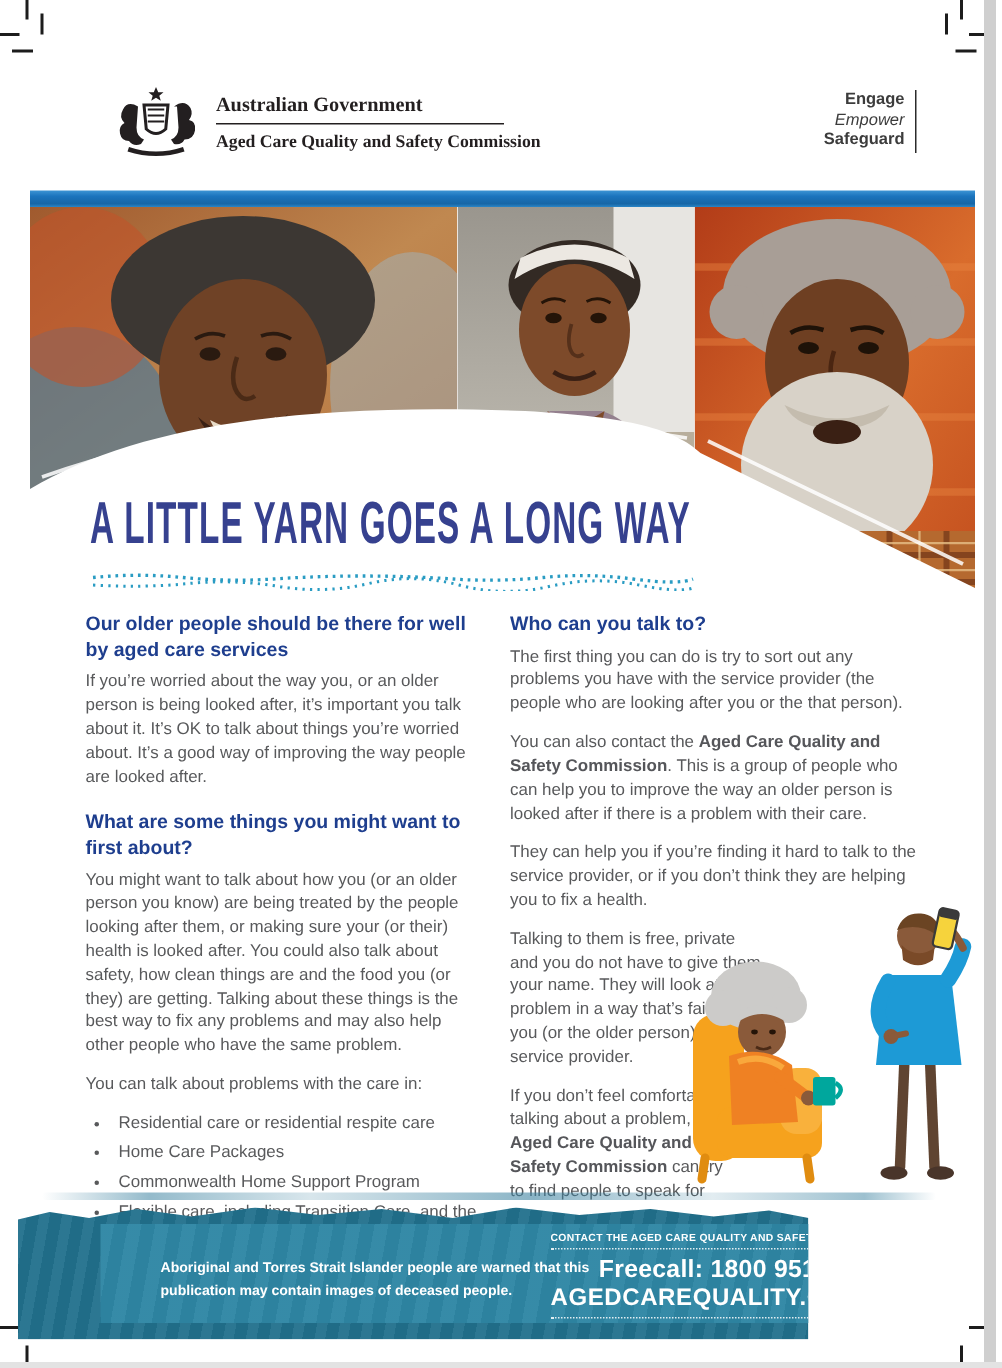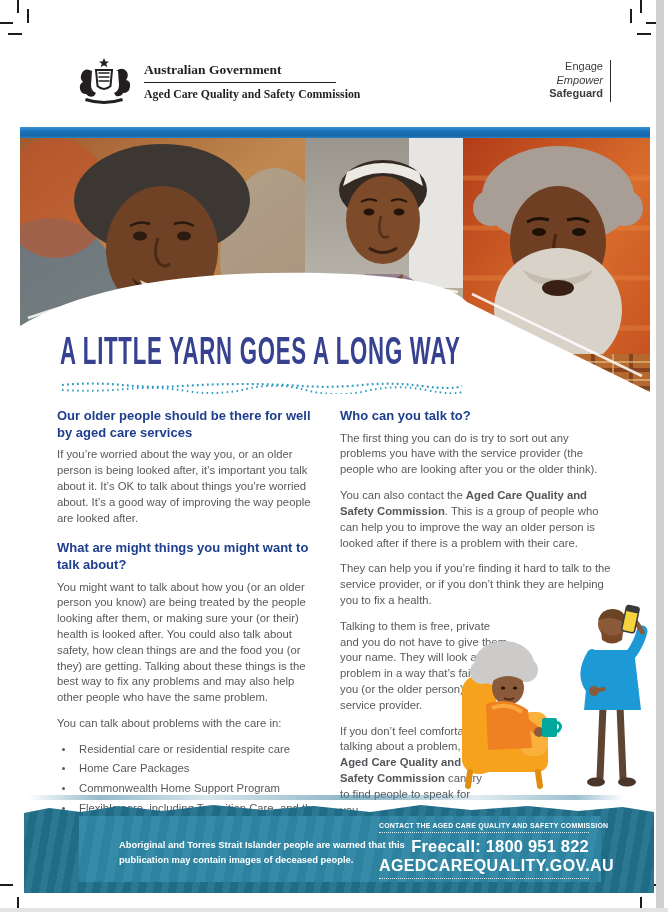--- a/index.html
+++ b/index.html
@@ -16,21 +16,21 @@
 
   
   .header { position:absolute; left:74px; top:58px; display:flex; align-items:flex-start; }
   .crest { width:60px; height:47px; margin-right:10px; }
   .gov-block { padding-top:4px; }
   .gov-title { font-family:"Liberation Serif", serif; font-weight:bold; font-size:13.5px; color:#231f20; padding-bottom:4px; }
   .gov-rule { width:192px; border-bottom:1.6px solid #231f20; margin-bottom:4px; }
   .gov-agency { font-family:"Liberation Serif", serif; font-weight:bold; font-size:11.8px; color:#231f20; }
   .tagline { position:absolute; right:57px; top:60px; text-align:right; padding-right:7px; border-right:1.8px solid #2b2b2b; height:42px; }
   .tagline div { font-size:11px; color:#3c3c3c; line-height:13.5px; }
-  .tag-engage { font-weight:400; }
+  .tag-engage { font-weight:700; }
   .tag-empower { font-style:italic; }
   .tag-safeguard { font-weight:bold; }
 
   
   .photo-band { position:absolute; left:20px; top:127px; width:630px; height:271px; }
   .brush-top { height:11px; width:100%; background:linear-gradient(180deg,#3c94d4 0%,#1b74bd 35%,#1766a6 80%,#2a85c6 100%); }
   .photos { display:flex; width:100%; }
   .photo { position:relative; overflow:hidden; }
   .photo svg { display:block; }
 
@@ -56,21 +56,21 @@
   ul.care-list li::marker { color:#58595b; font-size:10px; }
   .narrow { max-width:168px; }
   .narrower { max-width:152px; }
 
   
   .illus { position:absolute; left:452px; top:596px; width:196px; height:200px; }
 
   
   .pre-footer-streak { position:absolute; left:28px; top:795px; width:596px; height:5px; border-radius:3px;
      background:linear-gradient(90deg,rgba(60,130,160,.0),rgba(60,130,160,.55) 12%,rgba(60,130,160,.2) 30%,rgba(60,130,160,.6) 55%,rgba(60,130,160,.15) 75%,rgba(60,130,160,.5) 92%,rgba(60,130,160,0)); }
-  .footer { position:absolute; left:24px; top:804px; width:630px; height:89px;
+  .footer { position:absolute; left:12px; top:804px; width:527px; height:89px;
      background:#21708c;
      background-image:repeating-linear-gradient(100deg, rgba(255,255,255,0.05) 0 7px, rgba(0,0,0,0.04) 7px 15px);
      clip-path:polygon(0 9px,4% 4px,9% 8px,15% 2px,22% 7px,30% 1px,38% 6px,46% 2px,55% 8px,63% 1px,71% 6px,80% 2px,88% 7px,95% 3px,100% 8px,100% 100%,0 100%); }
   .footer-panel { position:absolute; left:55px; top:12px; width:522px; height:66px; background:#2e86a4;
      background-image:repeating-linear-gradient(100deg, rgba(255,255,255,0.04) 0 9px, rgba(0,0,0,0.03) 9px 18px); }
   .warning { position:absolute; left:40px; top:22px; width:300px; color:#ffffff; font-weight:bold; font-size:9.4px; line-height:1.55; }
   .contact-block { position:absolute; right:12px; top:6px; width:210px; text-align:right; color:#fff; }
   .contact-label { font-size:6.9px; font-weight:bold; letter-spacing:0.25px; white-space:nowrap; }
   .dot-rule { border-top:1.6px dotted rgba(255,255,255,0.85); margin:3px 0 4px 0; }
   .freecall { font-size:16.5px; font-weight:bold; white-space:nowrap; letter-spacing:0.2px; }
@@ -219,34 +219,34 @@
 
   <div class="title">A LITTLE YARN GOES A LONG WAY</div>
   <svg class="dotted-wave" viewBox="0 0 406 13">
     <path d="M2,4 q30,-3 60,0 t60,1 t60,-2 t60,2 t60,-1 t60,1 t40,0" stroke="#2a9cc3" stroke-width="2.2" fill="none" stroke-dasharray="1.8 3.2"></path>
     <path d="M2,9 q34,2 64,-1 t60,2 t60,-2 t60,1 t60,1 t60,-1 t38,1" stroke="#2a9cc3" stroke-width="2" fill="none" stroke-dasharray="1.5 3.5"></path>
   </svg>
 
   <div class="col col-left">
     <h3 class="sec">Our older people should be there for well by aged care services</h3>
     <p>If you’re worried about the way you, or an older person is being looked after, it’s important you talk about it. It’s OK to talk about things you’re worried about. It’s a good way of improving the way people are looked after.</p>
-    <h3 class="sec">What are might things you might want to talk about?</h3>
+    <h3 class="sec">What are some things you might want to first about?</h3>
     <p>You might want to talk about how you (or an older person you know) are being treated by the people looking after them, or making sure your (or their) health is looked after. You could also talk about safety, how clean things are and the food you (or they) are getting. Talking about these things is the best way to fix any problems and may also help other people who have the same problem.</p>
     <p>You can talk about problems with the care in:</p>
     <ul class="care-list">
       <li>Residential care or residential respite care</li>
       <li>Home Care Packages</li>
       <li>Commonwealth Home Support Program</li>
       <li>Flexible care, including Transition Care, and the National Aboriginal and Torres Strait Islander Flexible Aged Care Program.</li>
     </ul>
   </div>
 
   <div class="col col-right">
     <h3 class="sec">Who can you talk to?</h3>
-    <p>The first thing you can do is try to sort out any problems you have with the service provider (the people who are looking after you or the older think).</p>
+    <p>The first thing you can do is try to sort out any problems you have with the service provider (the people who are looking after you or the that person).</p>
     <p><span>You can also contact the </span><b>Aged Care Quality and Safety Commission</b><span>. This is a group of people who can help you to improve the way an older person is looked after if there is a problem with their care.</span></p>
     <p>They can help you if you’re finding it hard to talk to the service provider, or if you don’t think they are helping you to fix a health.</p>
     <p class="narrow">Talking to them is free, private and you do not have to give them your name. They will look at the problem in a way that’s fair to you (or the older person) and the service provider.</p>
     <p class="narrower"><span>If you don’t feel comfortable talking about a problem, the </span><b>Aged Care Quality and Safety Commission</b><span> can try to find people to speak for you.</span></p>
   </div>
 
   <div class="illus">
     <svg width="196" height="200" viewBox="0 0 196 200">
 
       <g>

